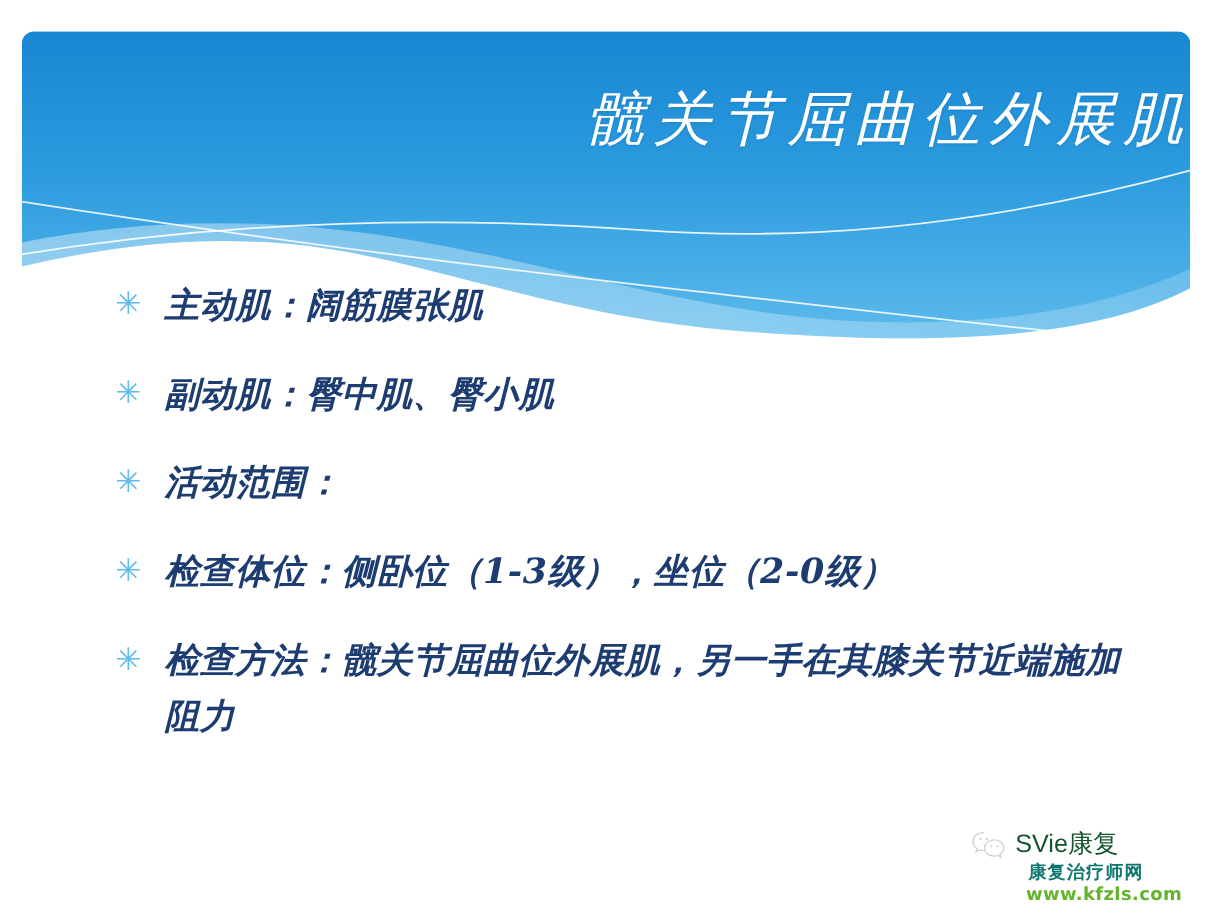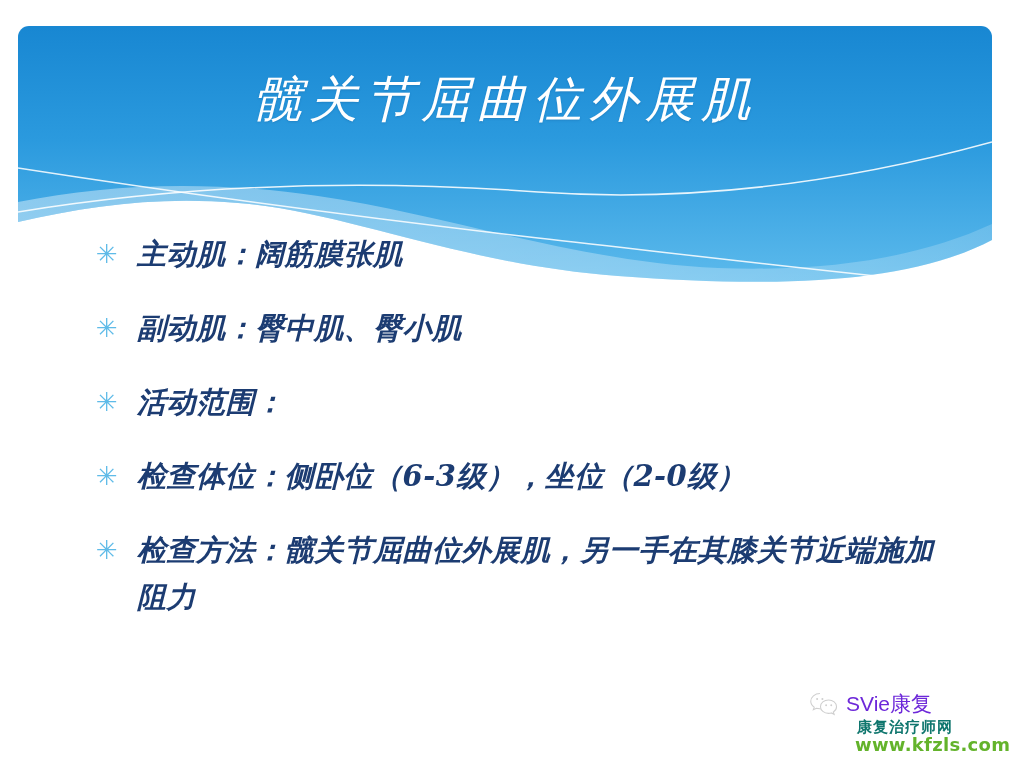--- a/index.html
+++ b/index.html
@@ -37,21 +37,21 @@
     width: 974px;
     height: 262px;
   }
 
   
   #slide-title {
     position: absolute;
     left: 18px;
     top: 68px;
     width: 974px;
-    text-align: center;
+    text-align: right;
     color: #ffffff;
     font-size: 49px;
     line-height: 64px;
     letter-spacing: 7px;
     font-weight: 400;
     font-family: "DejaVu Serif", "Liberation Serif", serif;
     font-style: italic;
     text-shadow: 0 1px 2px rgba(20,90,150,0.30);
     white-space: nowrap;
   }
@@ -112,21 +112,21 @@
     display: flex;
     align-items: center;
     gap: 7px;
   }
   #wm-wechat-icon {
     display: block;
     width: 30px;
     height: 26px;
   }
   #wm-brand {
-    color: #6d28d9;
+    color: #14532d;
     font-size: 21px;
     line-height: 26px;
     font-family: "Liberation Sans", "DejaVu Sans", sans-serif;
     white-space: nowrap;
     text-align: right;
   }
   #wm-site-cn {
     position: absolute;
     left: 48px;
     top: 31px;
@@ -136,21 +136,21 @@
     font-weight: 700;
     letter-spacing: 1px;
     font-family: "DejaVu Sans", "Liberation Sans", sans-serif;
     white-space: nowrap;
   }
   #wm-site-url {
     position: absolute;
     left: 46px;
     top: 49px;
     color: #63b32b;
-    font-size: 18px;
+    font-size: 15px;
     line-height: 18px;
     font-weight: 700;
     letter-spacing: 0.3px;
     font-family: "DejaVu Sans", "Liberation Sans", sans-serif;
     white-space: nowrap;
   }
 </style>
 </head>
 <body>
 
@@ -202,21 +202,21 @@
     <li class="bullet-row tight">
       <span class="bullet-mark">✳</span>
       <span class="bullet-text">副动肌：臀中肌、臀小肌</span>
     </li>
     <li class="bullet-row tight">
       <span class="bullet-mark">✳</span>
       <span class="bullet-text">活动范围：</span>
     </li>
     <li class="bullet-row tight">
       <span class="bullet-mark">✳</span>
-      <span class="bullet-text">检查体位：侧卧位（6-3级），坐位（2-0级）</span>
+      <span class="bullet-text">检查体位：侧卧位（1-3级），坐位（2-0级）</span>
     </li>
     <li class="bullet-row">
       <span class="bullet-mark">✳</span>
       <span class="bullet-text">检查方法：髋关节屈曲位外展肌，另一手在其膝关节近端施加阻力</span>
     </li>
   </ul>
 
   <div id="watermark">
     <div id="wm-top">
       <svg id="wm-wechat-icon" viewBox="0 0 34 28">

